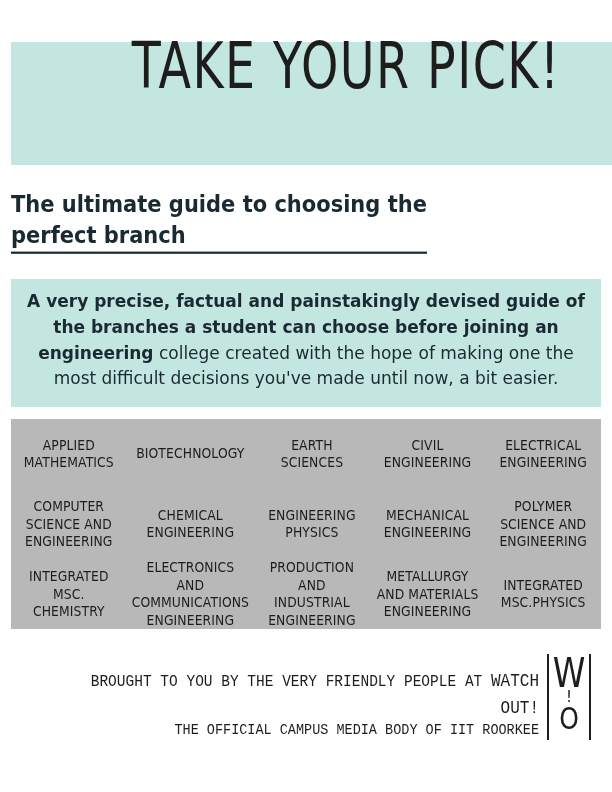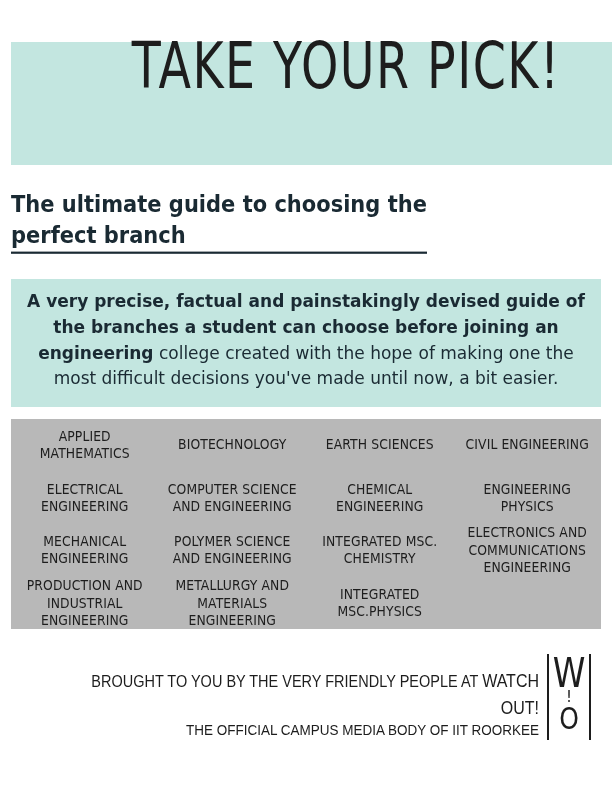--- a/index.html
+++ b/index.html
@@ -115,21 +115,21 @@
     height: 210px;
     background: #b8b8b8;
   }
   .grid {
     position: absolute;
     left: 11px;
     top: 419px;
     width: 590px;
     height: 210px;
     display: grid;
-    grid-template-columns: repeat(4, 1fr);
+    grid-template-columns: repeat(5, 1fr);
     grid-auto-rows: 1fr;
     align-items: center;
   }
   .cell {
     font-family: "DejaVu Sans", sans-serif;
     font-size: 12.4px;
     font-weight: 400;
     color: #1d1d1d;
     text-align: center;
     line-height: 1.28;
@@ -147,21 +147,21 @@
     top: 660px;
     width: 590px;
     height: 92px;
   }
   .footer-lines {
     position: absolute;
     right: 62px;
     top: 8px;
     width: 470px;
     text-align: right;
-    font-family: Liberation Sans, sans-serif;
+    font-family: Liberation Mono, monospace;
     color: #1d1d1d;
   }
   .footer-line1 {
     font-size: 14.5px;
     line-height: 1.5;
     font-variant: small-caps;
     text-transform: uppercase;
     transform: scaleY(1.12);
     transform-origin: right top;
   }

